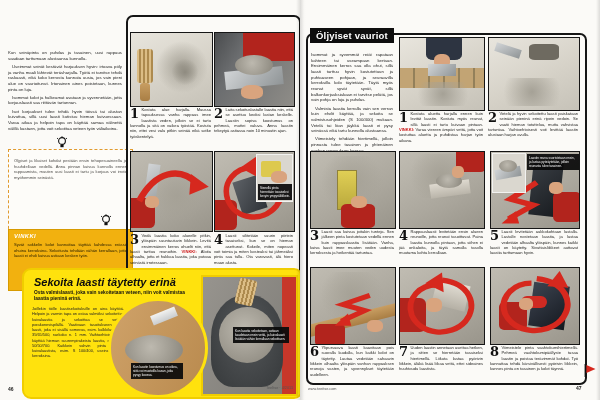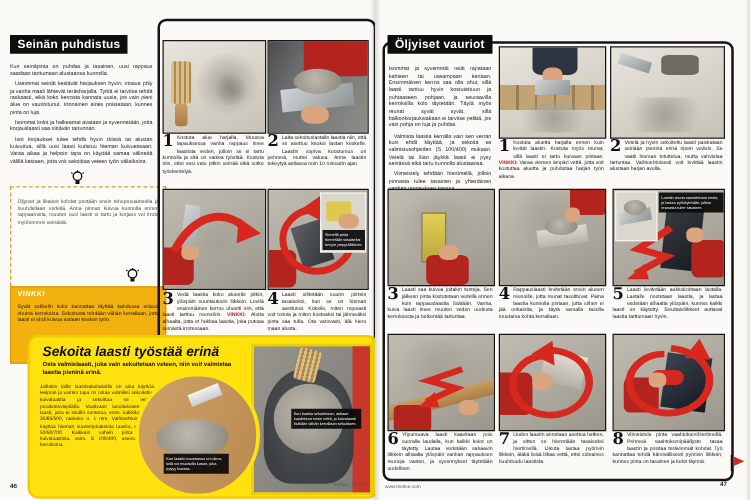--- a/index.html
+++ b/index.html
@@ -56,21 +56,20 @@
   .mixbody{position:absolute;font-size:3.9px;line-height:1.35;color:#222;text-align:justify;}
   .circphoto{position:absolute;border-radius:50%;border:3px solid #ffe20d;overflow:hidden;z-index:2;}
 </style>
 </head>
 <body>
 
 <div id="spread">
 
   <div class="page" id="page-left">
 
-    <div class="titlebar" style="left:8px;top:28px;">Seinän puhdistus</div>
 
     <div class="bodytext" style="left:8px;top:50px;width:114px;">
       <p>Kun seinäpinta on puhdas ja tasainen, uusi rappaus saadaan tarttumaan alustaansa kunnolla.</p>
       <p>Useimmat seinät kestävät harjauksen hyvin: irtoava pöly ja vanha maali lähtevät teräsharjalla. Työtä ei tarvitse tehdä raskaasti, eikä koko kerrosta kannata uusia, jos vain pieni alue on vaurioitunut. Irtonainen aines poistetaan, kunnes pinta on luja.</p>
       <p>Isommat kolot ja halkeamat avataan ja syvennetään, jotta korjauslaasti saa riittävän tartunnan.</p>
       <p>Isot korjaukset tulee tehdä hyvin töissä tai alustan kuivuttua, sillä uusi laasti kutistuu hieman kuivuessaan. Varaa aikaa ja helpoin tapa on käyttää samaa välinettä välillä kastaen, jotta voit sekoittaa veteen työn väliaikoina.</p>
     </div>
 
     <svg class="bulb" style="left:56px;top:136px;" width="12" height="14" viewBox="0 0 12 14">
       <circle cx="6" cy="5" r="3.4" fill="none" stroke="#111" stroke-width="1.1"></circle>
@@ -144,21 +143,21 @@
     <div class="steptext" style="left:130px;top:233px;width:81px;">
       <span class="stepnum">3</span>
       <span>Vedä laastia koko alueelle pitkin, ylöspäin suuntautuvin liikkein. Levitä ensimmäinen kerros ohuelti niin, että laasti tarttuu reunoihin. </span><span class="vred">VINKKI:</span><span> Aloita alhaalta, jotta et hukkaa laastia, joka putoaa seinästä irrotessaan.</span>
     </div>
     <div class="steptext" style="left:214px;top:233px;width:79px;">
       <span class="stepnum">4</span>
       <span>Laasti silitetään suurin piirtein tasaiseksi, kun se on hieman asettunut. Kokeile, miten nopeasti voit toimia ja miten kosteaksi tai jähmeäksi pinta saa tulla. Ota varovasti, älä hiero maan alusta.</span>
     </div>
 
     <div class="mixbox" style="left:22px;top:268px;width:277px;height:127px;">
-      <div class="mixtitle" style="left:10px;top:6px;">Sekoita laasti työstää erinä</div>
+      <div class="mixtitle" style="left:10px;top:6px;">Sekoita laasti täytetty erinä</div>
       <div class="mixlead" style="left:10px;top:20px;width:165px;">Osta valmislaasti, joka vain sekoitetaan veteen, niin voit valmistaa laastia pieninä erinä.</div>
       <div class="mixbody" style="left:8px;top:36px;width:92px;">Joillekin töille laastisekoituksille on aina käyttöä. Helpoin ja varmin tapa on ostaa valmiiksi sekoitettua kuivalaastia ja sekoittaa se veteen porakonevispilällä. Vaativaan tasoitukseen sopii laasti, joka ei sisällä someroa, esim. kalkkilaasti KS 35/65/500, raekoko n. 1 mm. Vaihtoehtoisesti voi käyttää hieman suurempirakeista laastia, esim. KS 50/50/700. Kaikkein vahvin pinta syntyy kuivalaastista, esim. S 100/400, useina ohuina kerroksina.</div>
 
       <div class="abs" style="left:177px;top:5px;width:93px;height:117px;border:2px solid #f0cd00;overflow:hidden;background:linear-gradient(120deg,#97948e 0%,#7c7a75 100%);">
         <div class="abs" style="right:0;top:0;width:14px;height:100%;background:#c7372a;"></div>
         <div class="abs" style="left:8px;top:18px;width:72px;height:92px;background:radial-gradient(ellipse at 50% 40%,#55585a 0%,#3c3f41 80%);border-radius:46% 46% 30% 30%;"></div>
         <div class="blob" style="left:16px;top:30px;width:56px;height:56px;"></div>
         <div class="bristle" style="left:34px;top:2px;width:18px;height:26px;transform:rotate(14deg);border-radius:3px;"></div>
         <div class="caption" style="left:30px;top:50px;width:52px;">Kun laastia sekoitetaan, astiaan kaadetaan ensin vettä, ja kuivalaasti lisätään vähän kerrallaan sekoittaen.</div>
       </div>

